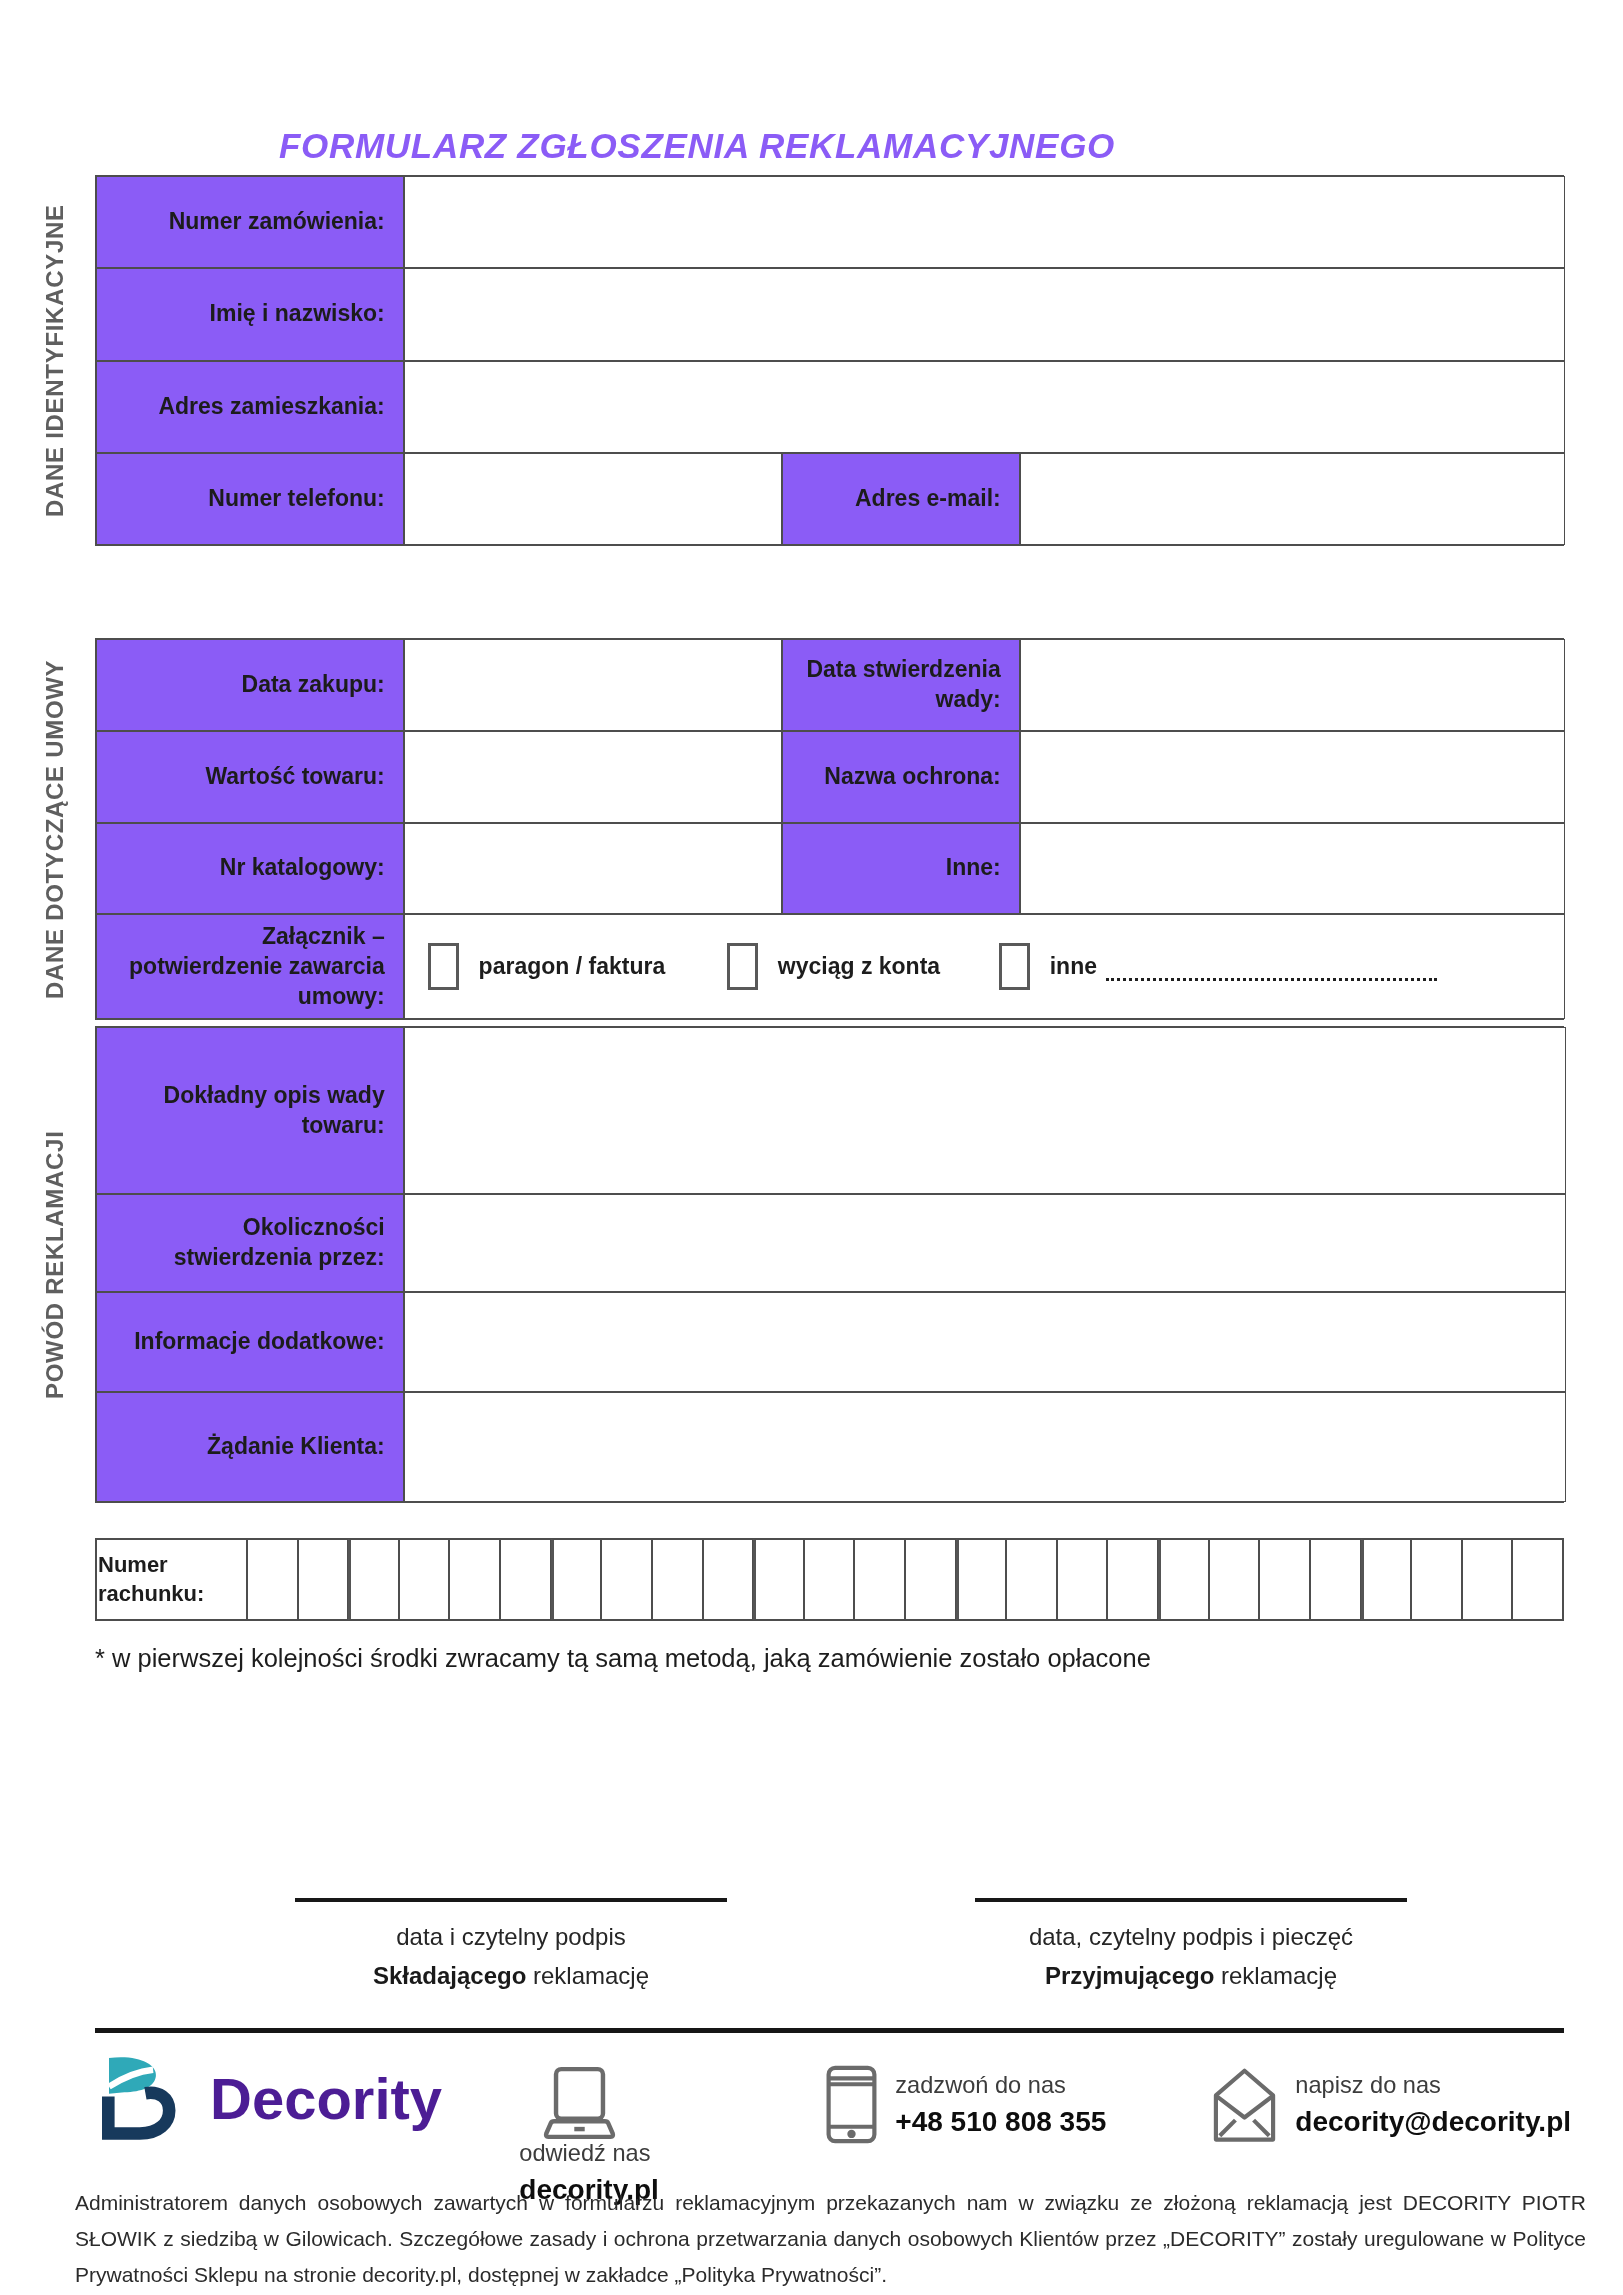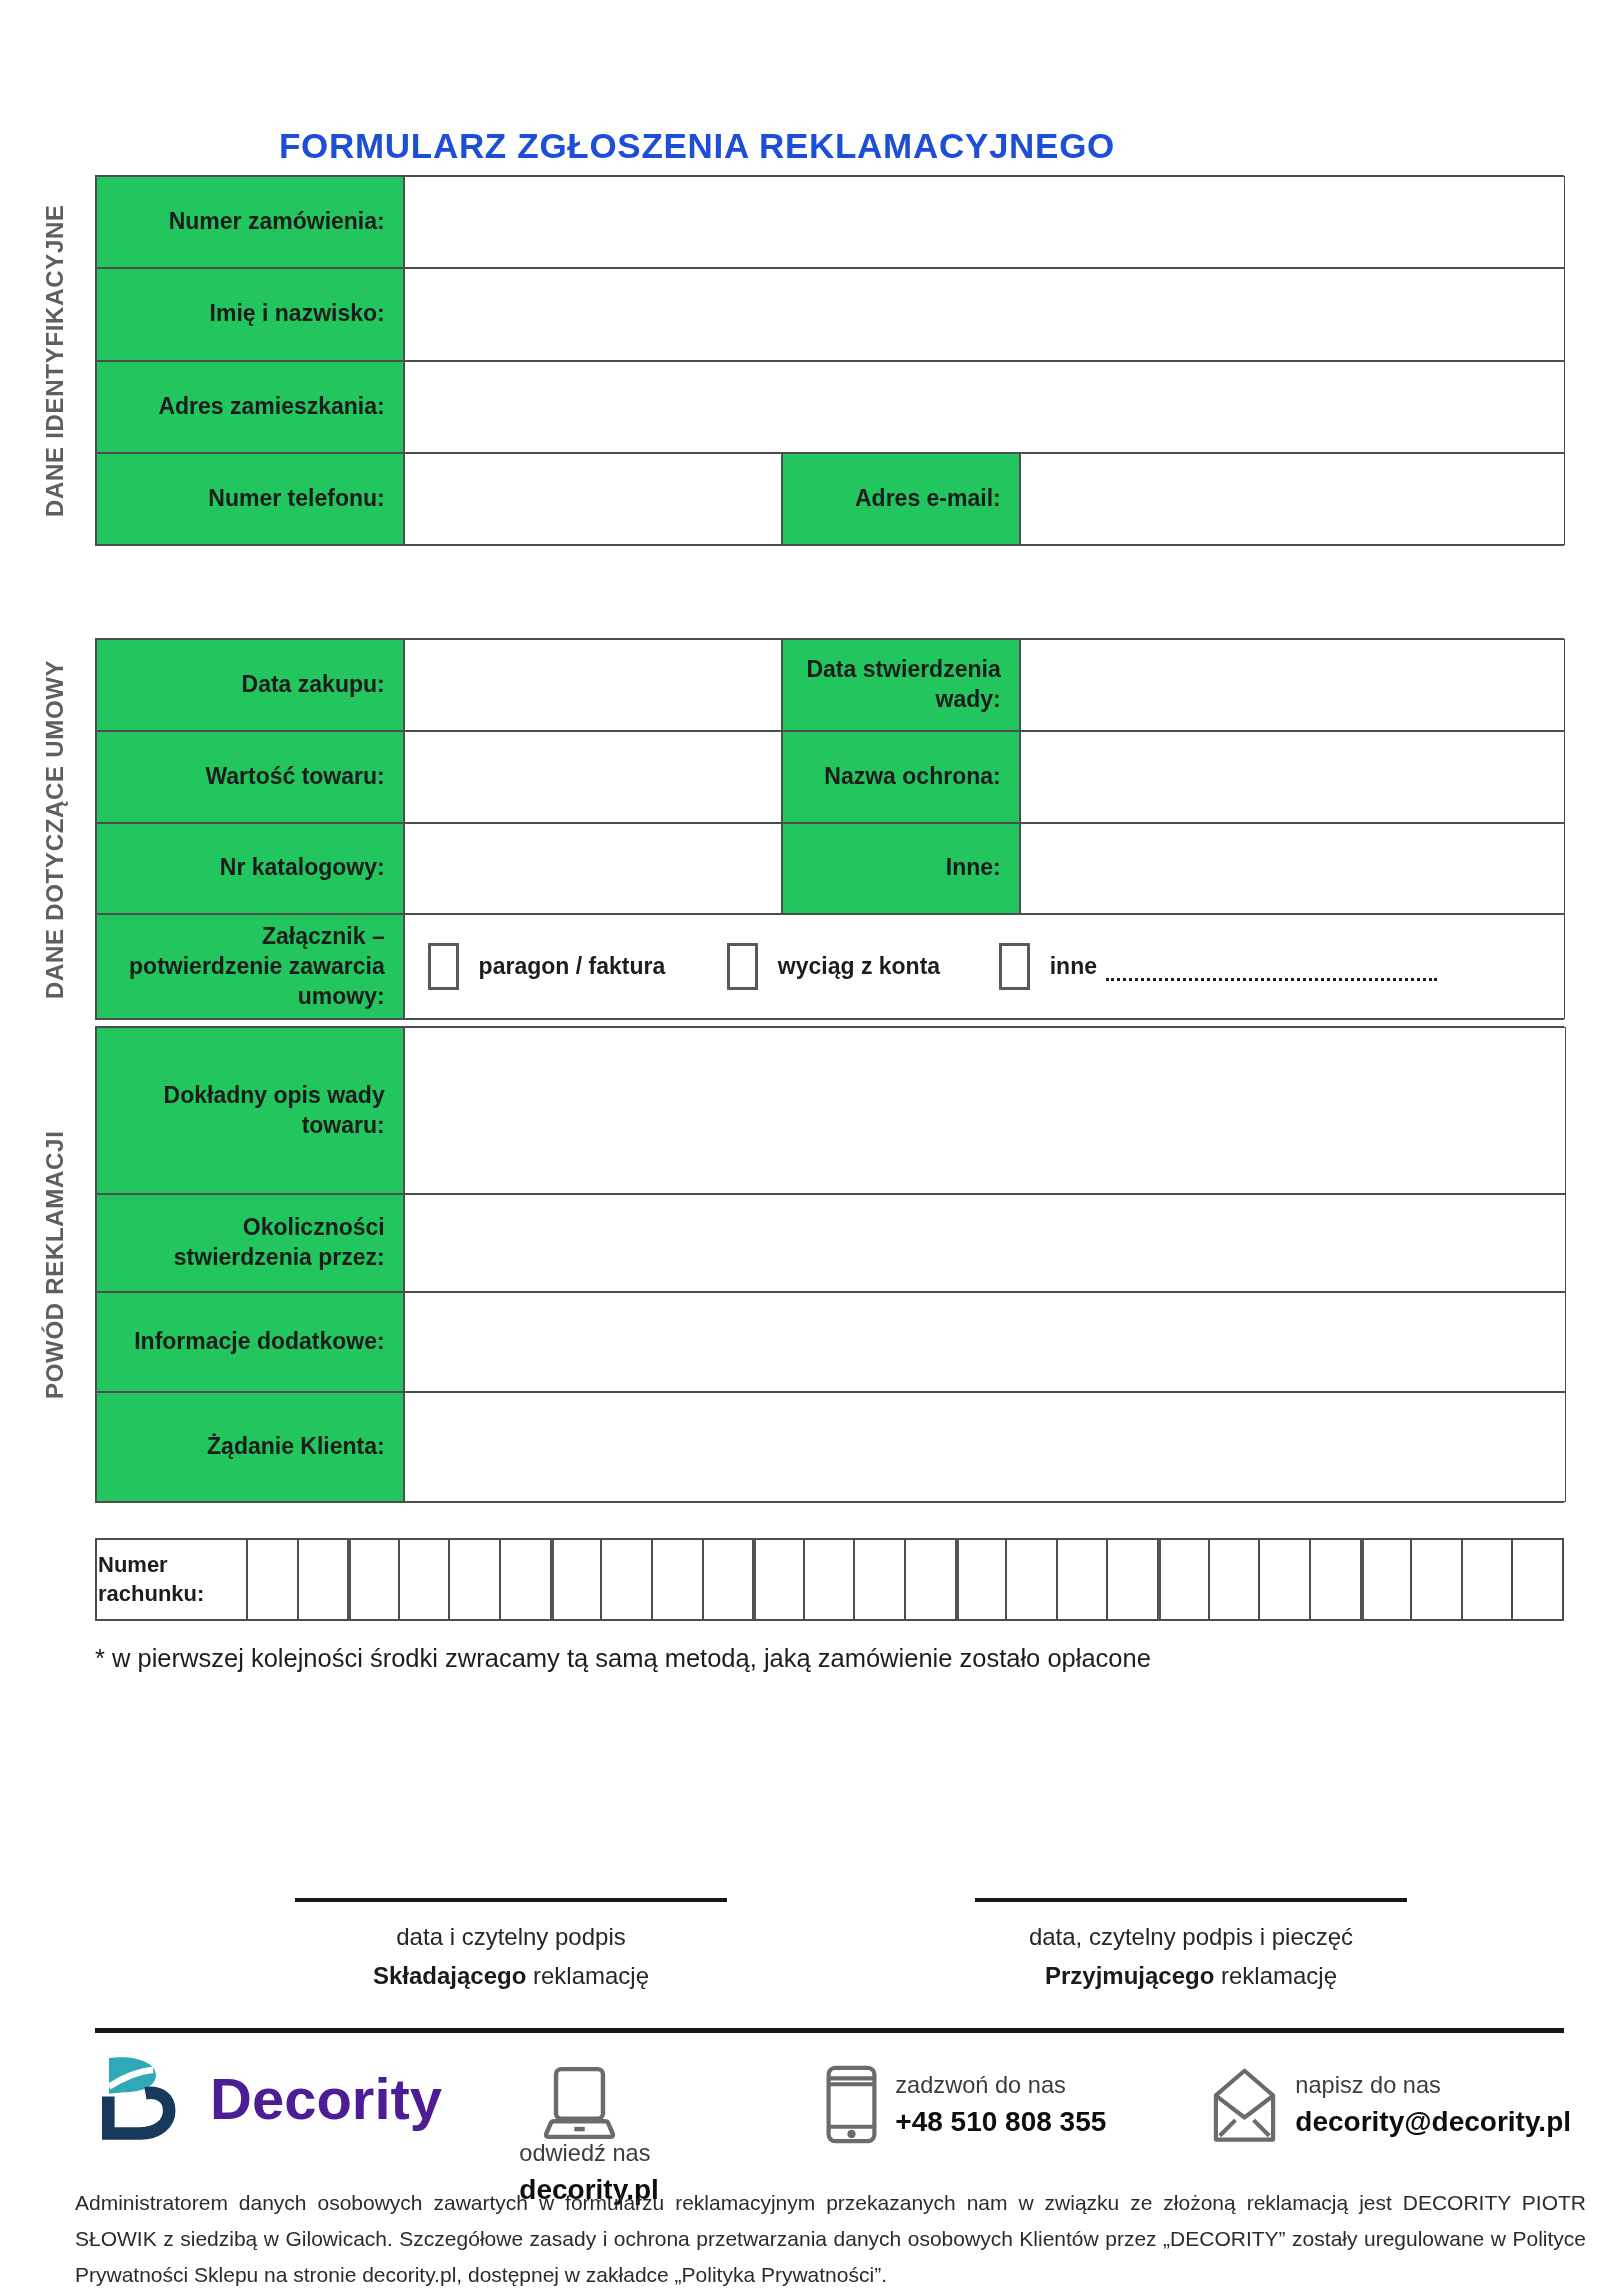--- a/index.html
+++ b/index.html
@@ -5,33 +5,33 @@
   html,body{margin:0;padding:0;}
   body{
     width:1623px;height:2295px;background:#ffffff;position:relative;
     font-family:"Liberation Sans","DejaVu Sans",sans-serif;color:#1d1d1d;
     overflow:hidden;
   }
   .abs{position:absolute;}
 
   
   #title{top:126px;left:0;width:1394px;text-align:center;
-    font-size:35px;font-weight:700;letter-spacing:0.7px;color:#1d4ed8;}
+    font-size:35px;font-weight:700;letter-spacing:0.7px;color:#8b5cf6;font-style:italic;}
 
   
   .section{position:absolute;left:95px;width:1469px;}
   .vlabel{
     position:absolute;left:-73px;top:0;height:100%;width:65px;
     display:flex;align-items:center;justify-content:center;
     writing-mode:vertical-rl;transform:rotate(180deg);
     color:#5f5f5f;font-size:24px;font-weight:600;letter-spacing:0.7px;white-space:nowrap;
   }
   .grid{
     display:grid;width:100%;height:100%;
-    border:1.3px solid #4d4d4d;box-sizing:border-box;background:#22c55e;
+    border:1.3px solid #4d4d4d;box-sizing:border-box;background:#8b5cf6;
   }
   .cell{border:0.7px solid #4d4d4d;box-sizing:border-box;min-width:0;}
   .lbl{
     display:flex;align-items:center;justify-content:flex-end;
     text-align:right;padding:6.5px 18.3px 6.5px 11.8px;
     font-size:23px;font-weight:700;line-height:1.3;color:#1c1c1c;
   }
   .val{background:#fff;}
   .span3{grid-column:2 / 5;}
   .sec1{grid-template-columns:308px 378px 238px 545px;grid-template-rows:repeat(4,1fr);}

